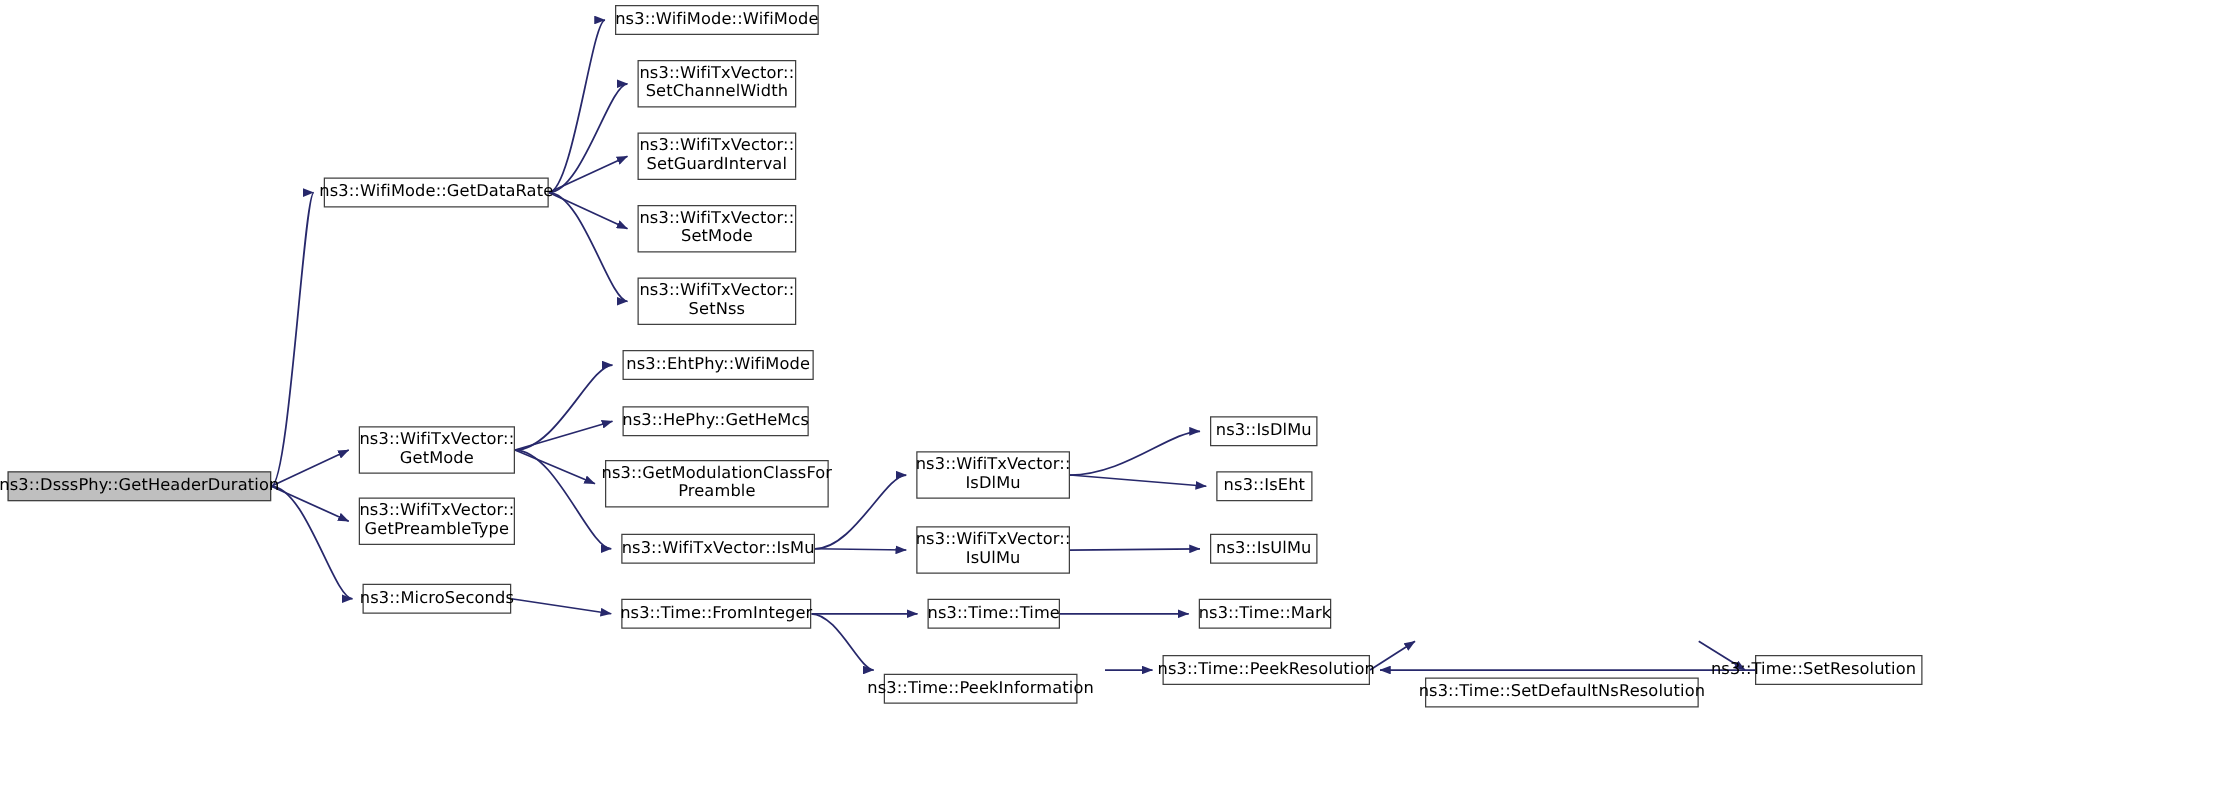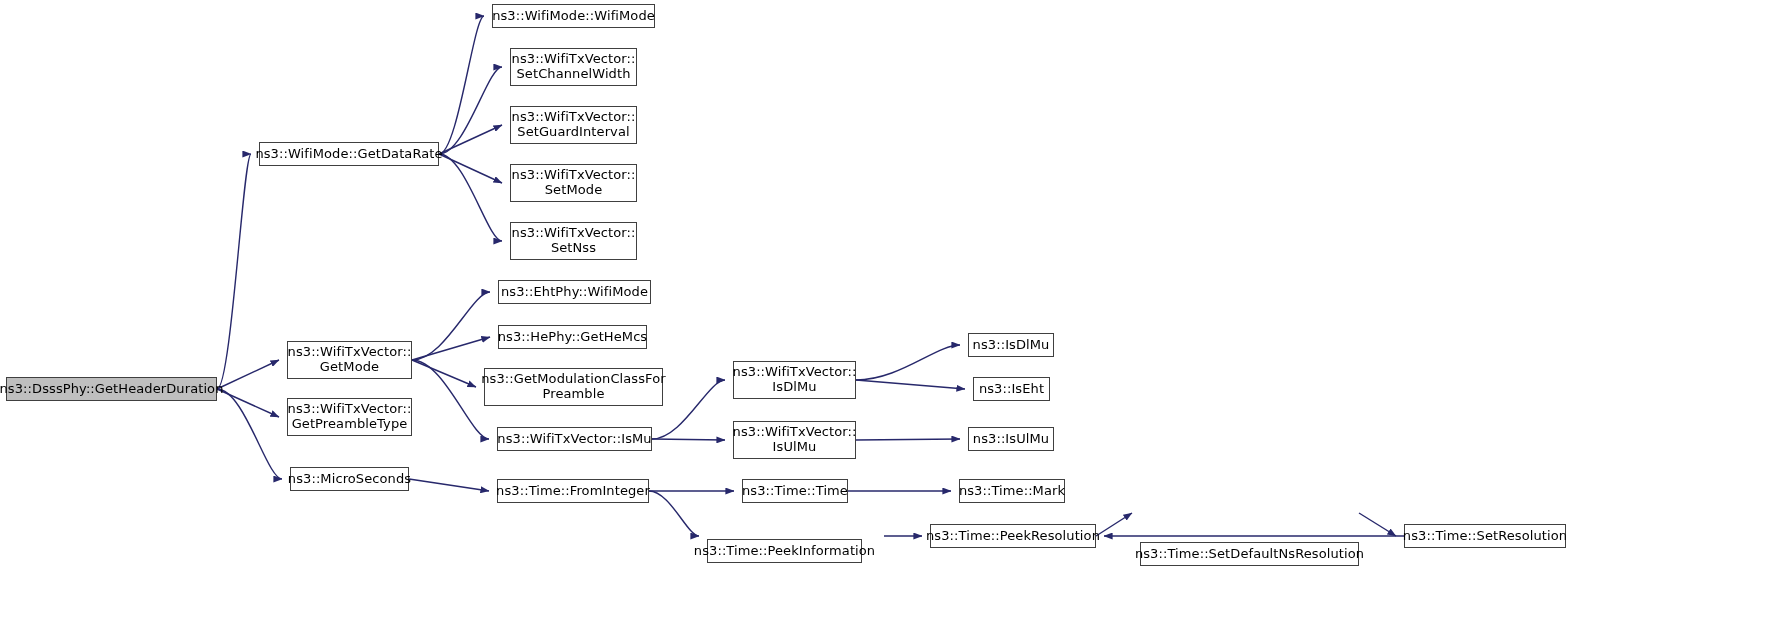--- a/index.html
+++ b/index.html
@@ -130,17 +130,17 @@
       </div>
       <div class="node" style="left: 707px; top: 539px; width: 155px; height: 24px;">
         <span class="lbl">ns3::Time::PeekInformation</span>
       </div>
       <div class="node" style="left: 930px; top: 524px; width: 166px; height: 24px;">
         <span class="lbl">ns3::Time::PeekResolution</span>
       </div>
       <div class="node" style="left: 1140px; top: 501px; width: 219px; height: 24px; margin-top: 41px;">
         <span class="lbl">ns3::Time::SetDefaultNsResolution</span>
       </div>
-      <div class="node" style="left: 1404px; top: 524px; width: 162px; height: 24px;">
+      <div class="node" style="left: 1404px; top: 524px; width: 134px; height: 24px; justify-content: flex-end;">
         <span class="lbl">ns3::Time::SetResolution</span>
       </div>
     </div>
 </div>
 
 </body></html>

